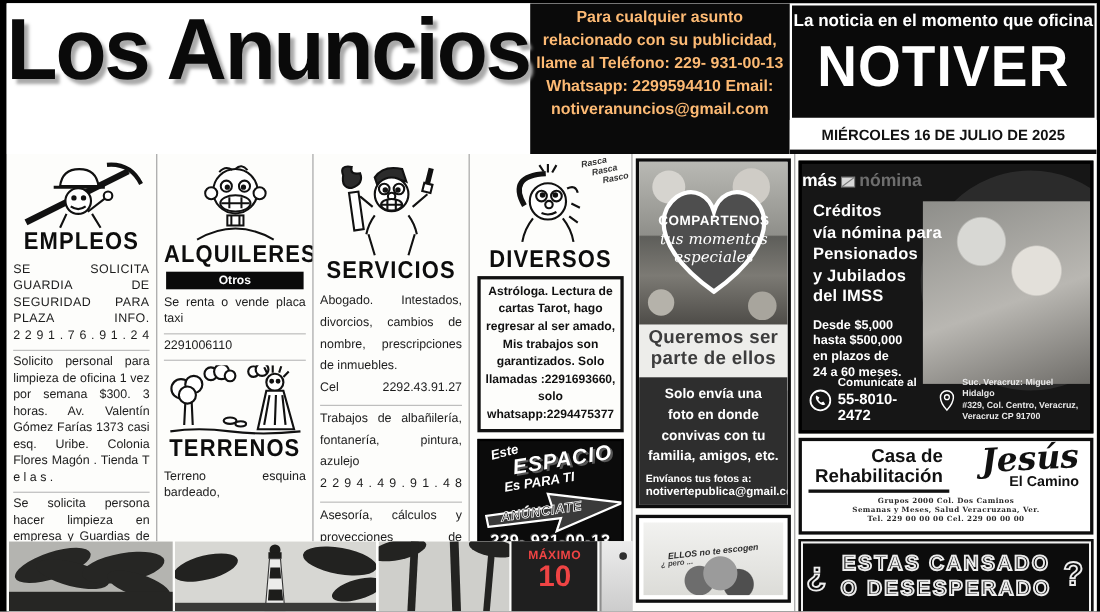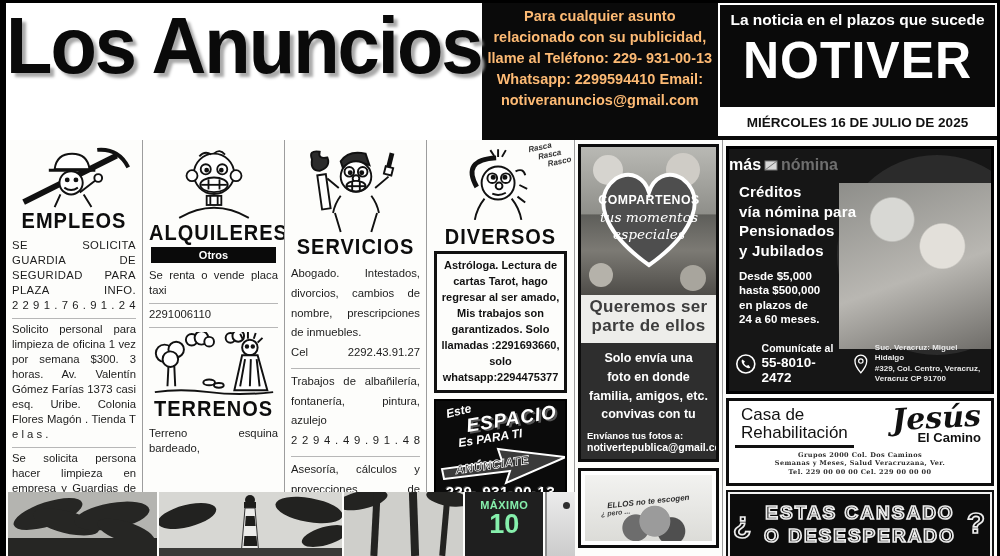--- a/index.html
+++ b/index.html
@@ -100,63 +100,63 @@
       padding:9px 0 0 10px; }
   .nom-foot { position:absolute; z-index:2; bottom:6px; left:6px; right:4px; display:flex; gap:8px; align-items:center; }
   .nom-callcol { display:flex; align-items:center; gap:5px; }
   .nom-call-label { font-weight:800; font-size:10.5px; line-height:1.2; }
   .nom-phone { font-weight:900; font-size:13.5px; }
   .nom-addr { font-size:8px; font-weight:bold; line-height:1.3; color:#e8e8e8; }
 
   
   .rehab-card { background:#fff; border:3px solid #0d0d0d; margin-top:4px; height:88px; padding:3px 6px; overflow:hidden; }
   .rehab-top { display:flex; justify-content:space-between; }
-  .rehab-title { font-weight:400; font-size:17px; line-height:1.05; text-align:left;
+  .rehab-title { font-weight:700; font-size:17px; line-height:1.05; text-align:right;
       border-bottom:3px solid #111; padding:2px 6px 3px 6px; }
   .rehab-brand { text-align:right; padding-right:4px; }
   .rehab-script { font-family:"DejaVu Serif", serif; font-style:italic; font-weight:bold; font-size:30px;
       line-height:.95; transform:rotate(-3deg); display:inline-block; }
   .rehab-sub { font-weight:900; font-size:13px; margin-top:-3px; }
   .rehab-fine { margin-top:3px; text-align:center; font-family:"DejaVu Serif", serif; font-weight:bold;
       font-size:6.5px; line-height:1.35; letter-spacing:.4px; color:#2a2a2a; filter:blur(.4px); }
 
   
   .cansado-card { background:#0c0c0c; border:2px solid #111; box-shadow:inset 0 0 0 2px #f2f2f2;
       margin-top:4px; height:70px; position:relative; text-align:center; padding-top:10px; }
   .outline-txt { font-weight:900; color:#0c0c0c; -webkit-text-stroke:1.7px #ededed; letter-spacing:2px; }
   .cans-line { font-size:19px; line-height:1.2; }
   .cans-q { position:absolute; top:14px; font-size:30px; }
   .q-open { left:5px; } .q-close { right:5px; }
 
   
   .strip { position:absolute; left:2px; top:489px; width:567px; height:64px; display:flex; gap:2px;
       background:#fdfdfb; z-index:5; }
   .seg { height:64px; position:relative; overflow:hidden; }
-  .seg-maximo { width:78px; background:#1f1f1f; color:#86efac; text-align:center; }
+  .seg-maximo { width:78px; background:#1f1f1f; color:#ef4444; text-align:center; }
   .maximo-word { font-weight:800; font-size:11px; letter-spacing:.5px; margin-top:7px; }
   .maximo-num { font-weight:900; font-size:27px; line-height:1; }
   .seg-door { width:30px; background:linear-gradient(180deg,#ececec,#cccccc); border-left:2px solid #8d8d8d; }
   .door-handle { position:absolute; top:10px; right:5px; width:7px; height:7px; border-radius:50%; background:#2e2e2e; }
 </style>
 </head>
 <body>
 
 <div class="page">
 
   <div class="header">
     <div class="masthead">
       <div class="masthead-title">Los Anuncios</div>
       <div class="contact-bar">
         <div>Para cualquier asunto relacionado con su publicidad, llame al  Teléfono: 229- 931-00-13</div>
         <div>Whatsapp: 2299594410 Email: notiveranuncios@gmail.com</div>
       </div>
     </div>
     <div class="notiver-block">
       <div class="notiver-box">
-        <div class="notiver-tagline">La noticia en el plazos que sucede</div>
+        <div class="notiver-tagline">La noticia en el momento que oficina</div>
         <div class="notiver-brand">NOTIVER</div>
       </div>
       <div class="date-strip">MIÉRCOLES 16 DE JULIO DE 2025</div>
     </div>
   </div>
 
   <div class="main">
 
     <div class="col c1">
       <svg class="illus" width="118" height="62" viewBox="0 0 120 64" fill="none" stroke="#111" stroke-width="2">
@@ -318,22 +318,22 @@
           <text x="60" y="77" text-anchor="middle" fill="#fff" font-style="italic" font-size="14" font-family="DejaVu Serif, serif">especiales</text>
         </svg>
         <div class="want-band">
           <div>Queremos ser</div>
           <div>parte de ellos</div>
         </div>
         <div class="comp-dark">
           <div class="comp-body">
             <div>Solo envía una</div>
             <div>foto en donde</div>
+            <div>convivas con tu</div>
             <div>familia, amigos, etc.</div>
-            <div>convivas con tu</div>
           </div>
           <div class="comp-send">Envíanos tus fotos a:</div>
           <div class="comp-email">notivertepublica@gmail.com</div>
           <div class="badge">
             
             
           </div>
         </div>
       </div>
       <div class="ellos-card">
@@ -353,20 +353,21 @@
             <rect x="1" y="1" width="12" height="9" fill="#d8d8d8" stroke="#777"></rect>
             <line x1="1" y1="10" x2="13" y2="1" stroke="#777"></line>
           </svg>
           <span class="nom-nomina">nómina</span>
         </div>
         <div class="nom-head">
           <div>Créditos</div>
           <div>vía nómina para</div>
           <div>Pensionados</div>
           <div>y Jubilados</div>
+          <div>del IMSS</div>
         </div>
         <div class="nom-offer">
           <div>Desde $5,000</div>
           <div>hasta $500,000</div>
           <div>en plazos de</div>
           <div>24 a 60 meses.</div>
         </div>
         <div class="nom-foot">
           <div class="nom-callcol">
             <svg width="22" height="22" viewBox="0 0 24 24">

